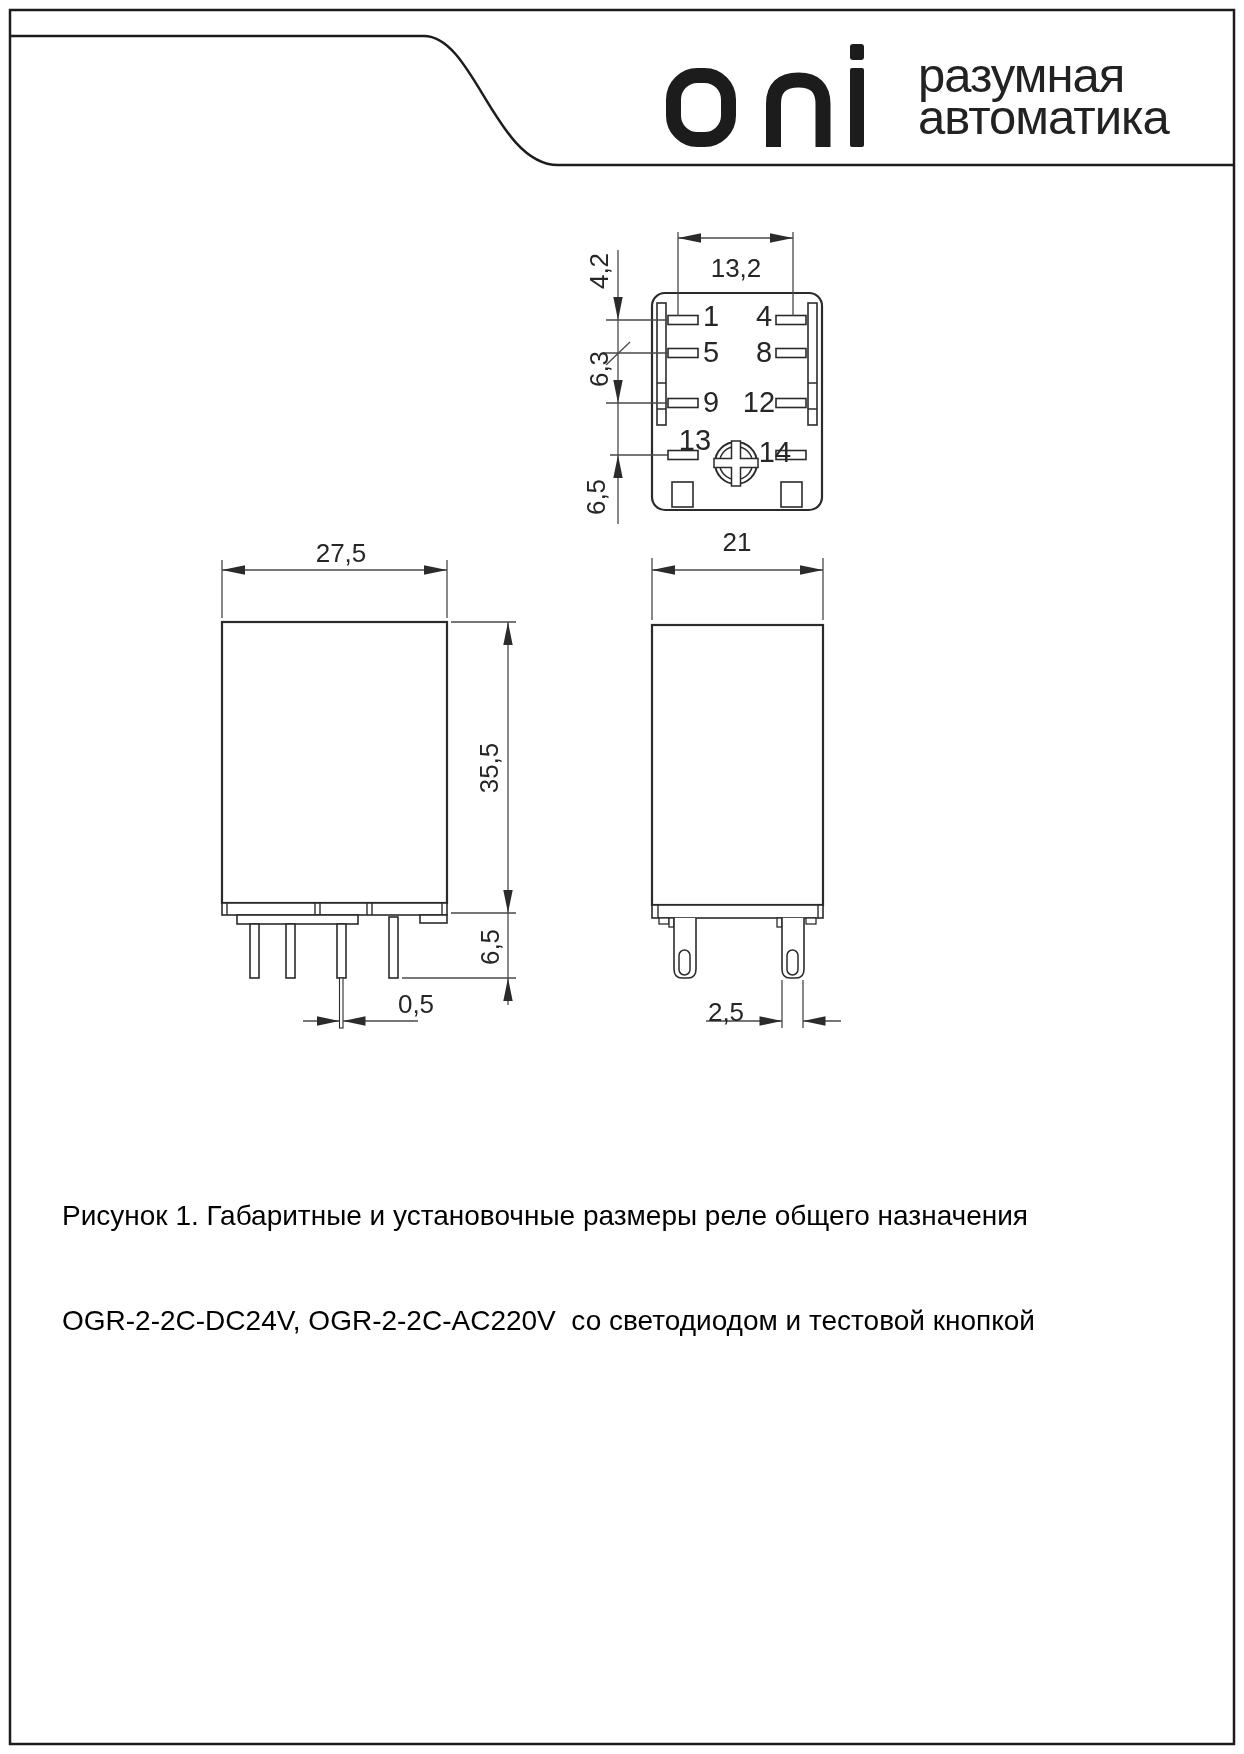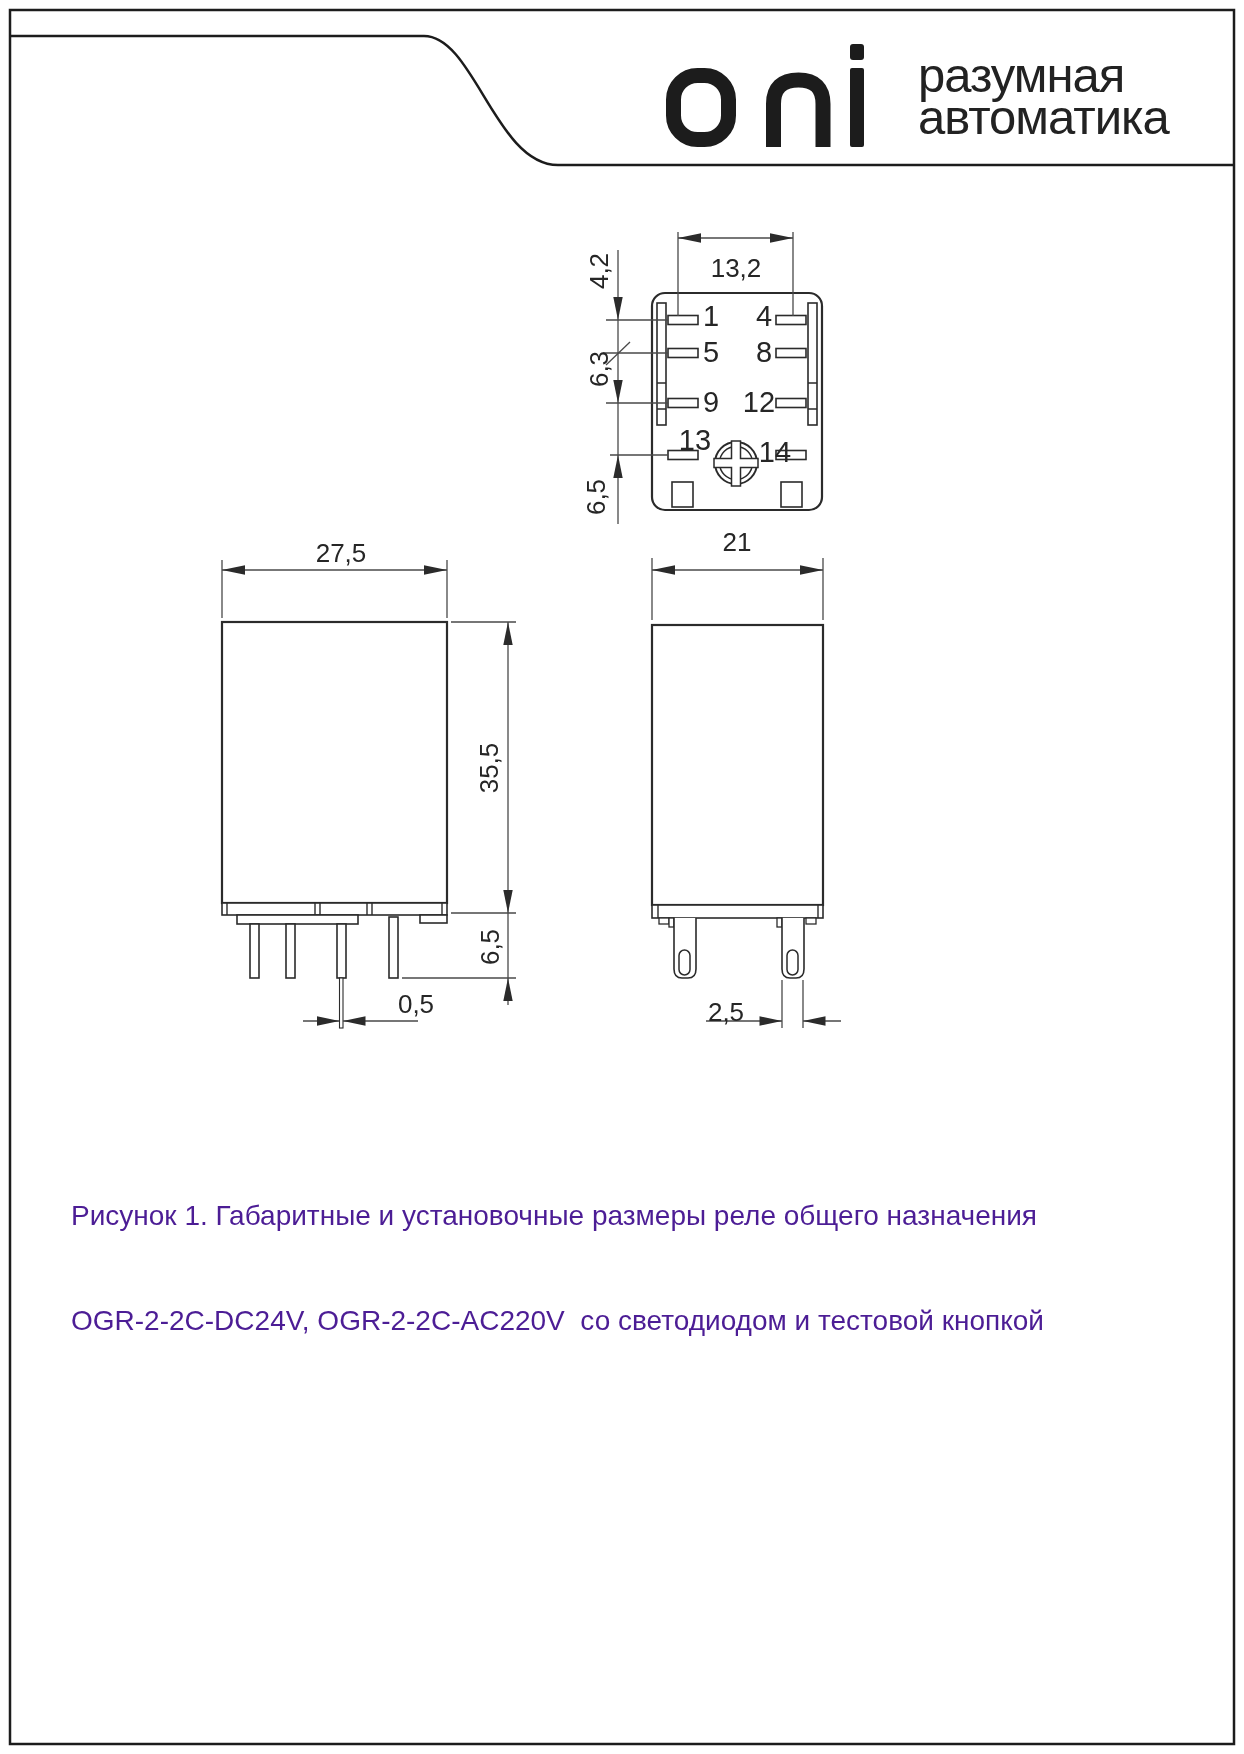--- a/index.html
+++ b/index.html
@@ -26,24 +26,24 @@
   .tagline{
     position:absolute;
     left:918px;
     font-size:49px;
     line-height:1;
     letter-spacing:-1px;
     color:#222;
   }
   .caption{
     position:absolute;
-    left:71px;top:1128px;
+    left:62px;top:1128px;
     font-size:28px;
     line-height:35px;
-    color:#4c1d95;
+    color:#000000;
     white-space:pre-wrap;
   }
 </style>
 </head>
 <body>
 
 <div class="page">
 
   <svg class="draw" width="1244" height="1754" viewBox="0 0 1244 1754" aria-label="oni">
     <g fill="none" stroke="#1c1c1c" stroke-width="2.5">

